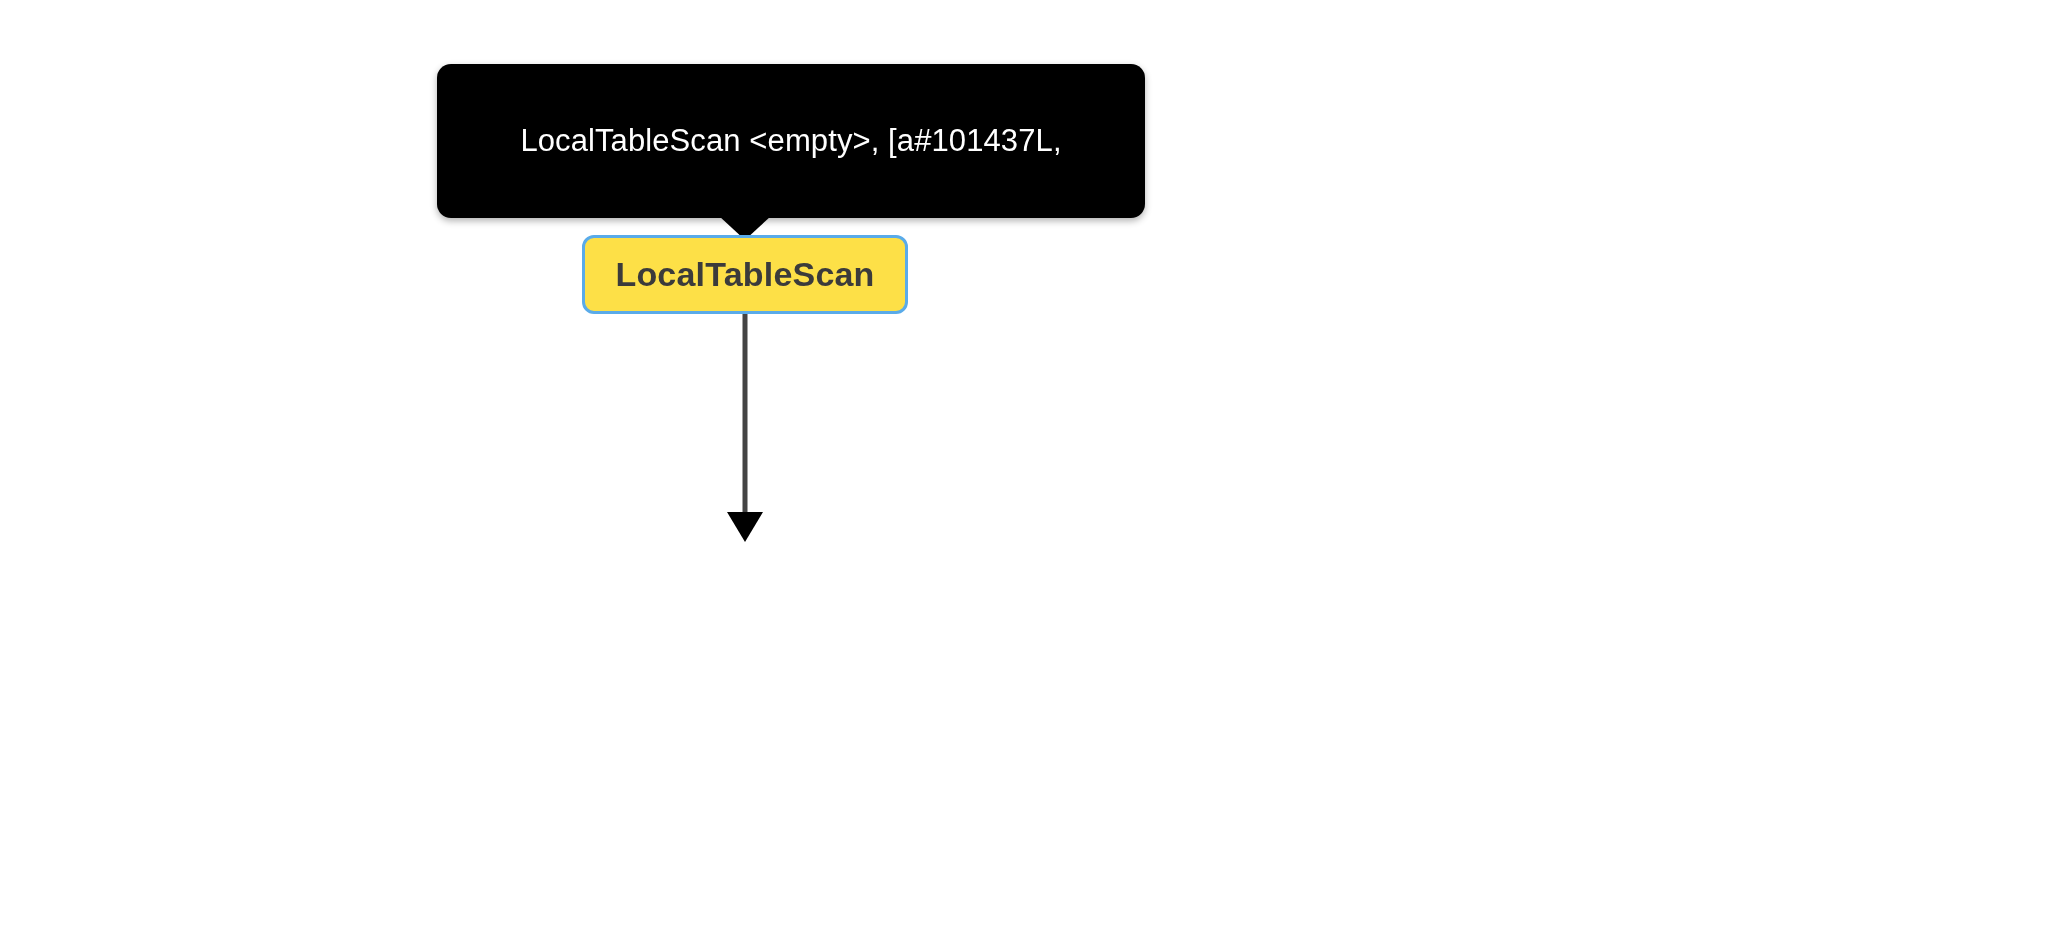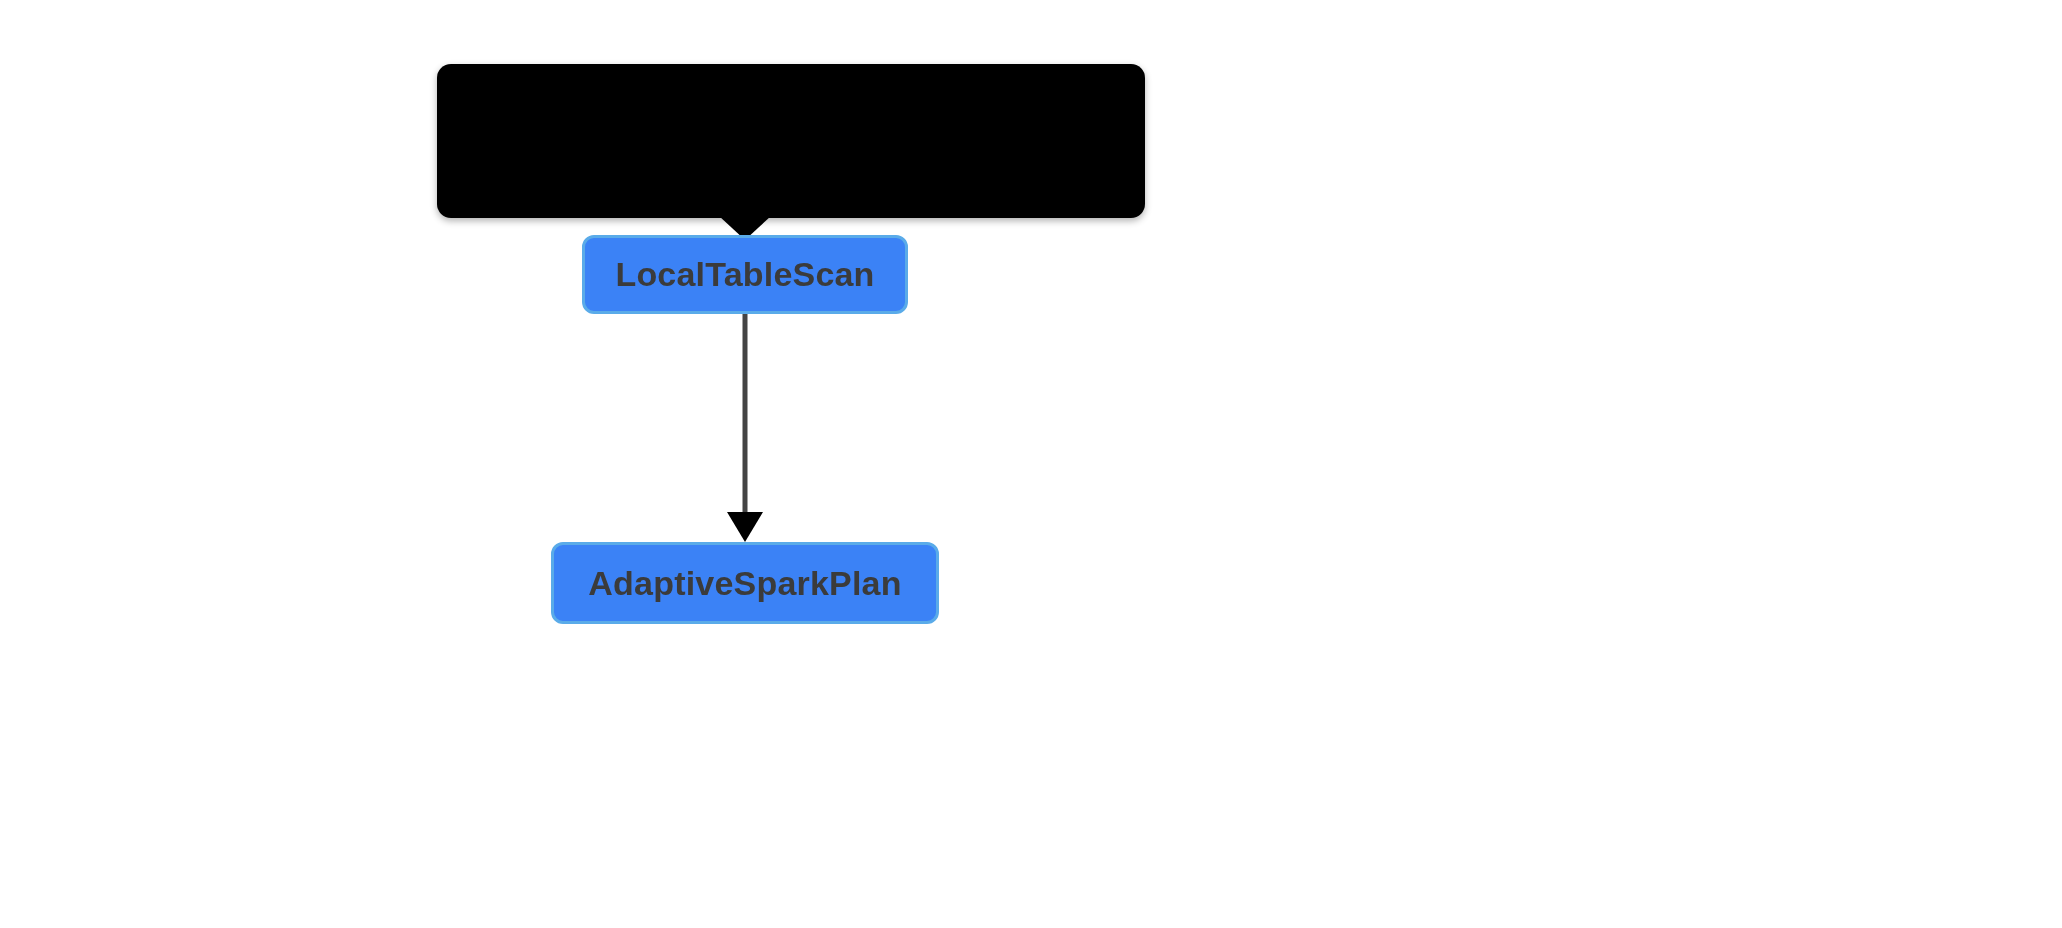--- a/index.html
+++ b/index.html
@@ -59,21 +59,21 @@
     width: 0;
     height: 0;
     border-left: 26px solid transparent;
     border-right: 26px solid transparent;
     border-top: 24px solid #000000;
   }
 
   
   .node {
     position: absolute;
-    background: #3b82f6;
+    background: #fde047;
     border: 3px solid #5aabe9;
     border-radius: 12px;
     box-sizing: border-box;
     display: flex;
     align-items: center;
     justify-content: center;
   }
 
   .node-label {
     color: #3b3b3b;
@@ -107,31 +107,29 @@
     height: 928px;
     pointer-events: none;
   }
 </style>
 </head>
 <body>
 
 <div id="canvas">
 
   <div class="tooltip">
+    <div class="tooltip-line">LocalTableScan &lt;empty&gt;, [a#101437L,</div>
   </div>
   <div class="tooltip-caret"></div>
 
   <svg class="edge-svg" viewBox="0 0 2062 928" xmlns="http://www.w3.org/2000/svg">
     <g>
       <line x1="745" y1="314" x2="745" y2="513" stroke="#444444" stroke-width="5"></line>
       <polygon points="727,512 763,512 745,542" fill="#000000"></polygon>
     </g>
   </svg>
 
   <div class="node" id="node-localtablescan">
     <span class="node-label">LocalTableScan</span>
   </div>
 
-  <div class="node" id="node-adaptivesparkplan">
-    <span class="node-label">AdaptiveSparkPlan</span>
-  </div>
 
 </div>
 
 </body></html>

